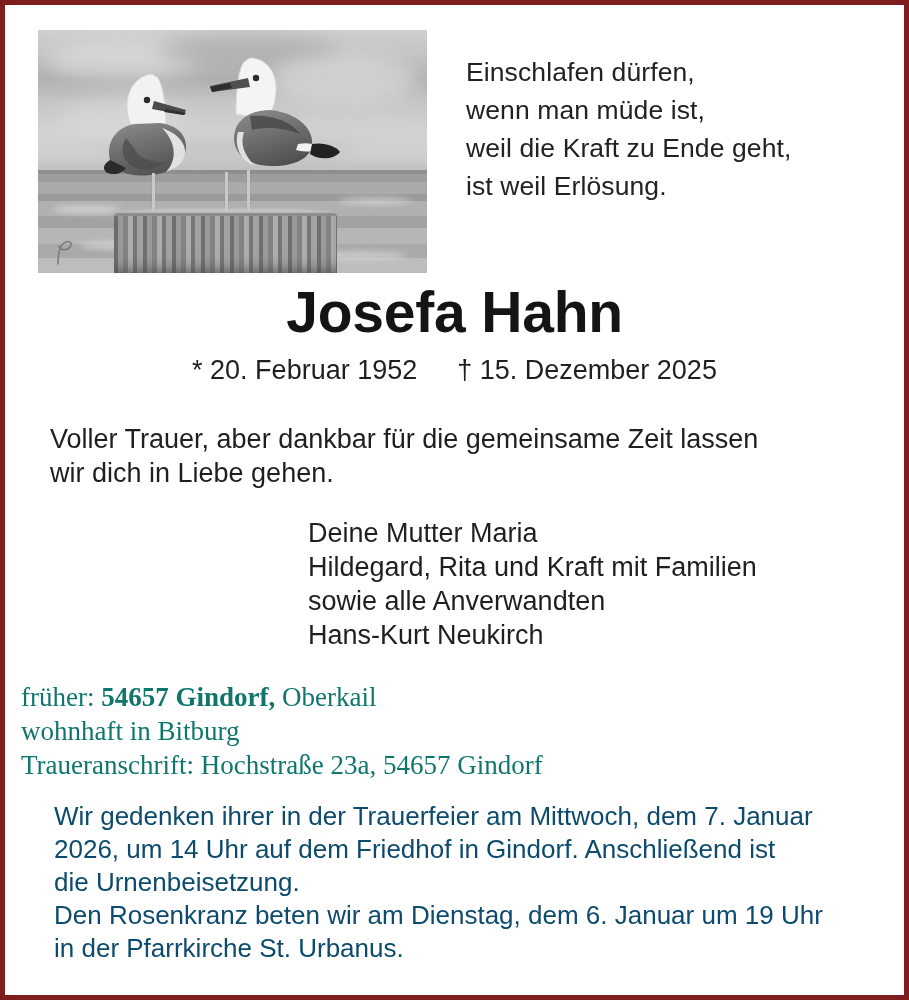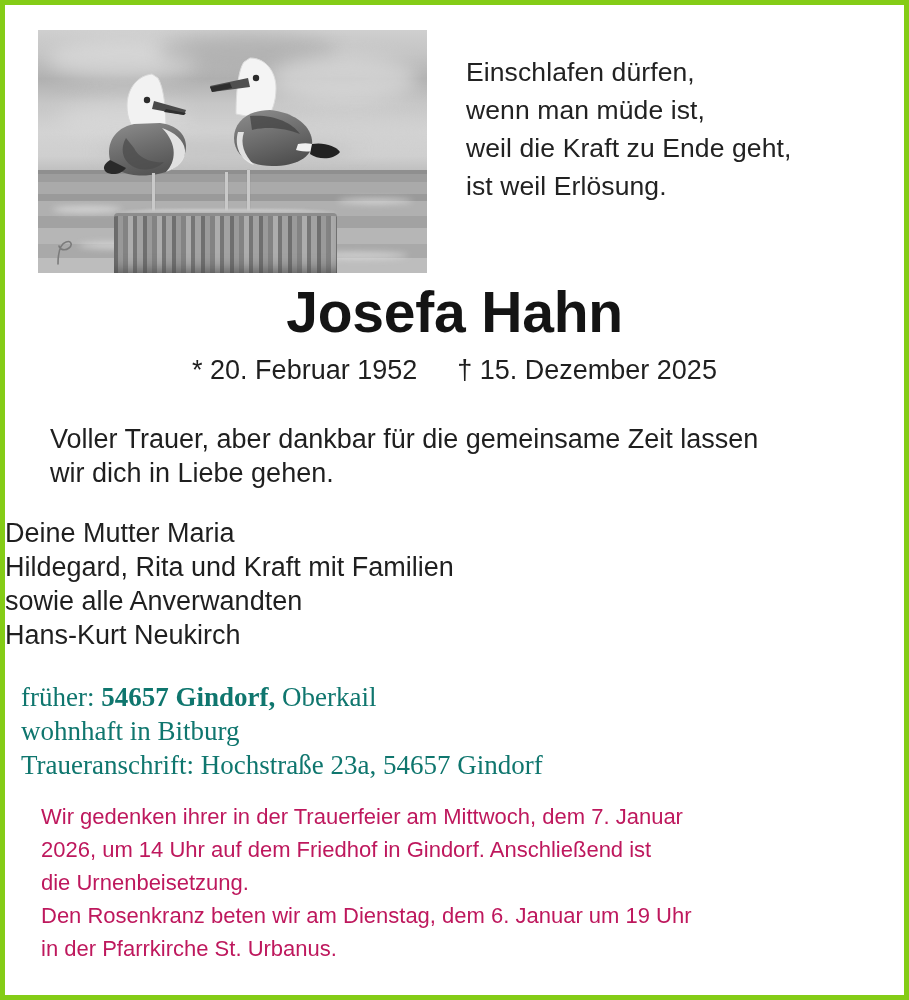--- a/index.html
+++ b/index.html
@@ -16,21 +16,21 @@
     overflow: hidden;
   }
 
   
   #obituary-card {
     position: relative;
     box-sizing: border-box;
     width: 909px;
     height: 1000px;
     background: #ffffff;
-    border: 5px solid #84cc16;
+    border: 5px solid #7f1d1d;
     padding: 0;
     overflow: hidden;
   }
 
   
   .top-area {
     position: relative;
     height: 278px;
   }
 
@@ -200,43 +200,44 @@
     margin: 36px 0 0 9px;
     padding: 0 36px 0 36px;
     font-size: 27px;
     line-height: 34px;
     color: #1f1f1f;
   }
   .mourn-text .line { white-space: nowrap; }
 
   .family-block {
     margin: 26px 14px 0 0;
+    padding-left: 303px;
     font-size: 27px;
     line-height: 34px;
     color: #1f1f1f;
   }
   .family-block .line { white-space: nowrap; }
 
   .address-block {
     margin: 28px 0 0 0;
     padding-left: 16px;
     font-size: 27px;
     line-height: 34px;
     color: #0f766e;
     font-family: Liberation Serif, serif;
   }
   .address-block .line { white-space: nowrap; }
   .address-block b { font-weight: 700; }
 
   .service-block {
-    margin: 18px 0 0 0;
+    margin: 18px 0 0 13px;
     padding: 0 36px 0 36px;
-    font-size: 22px;
+    font-size: 26px;
     line-height: 33px;
-    color: #be185d;
+    color: #0c4a6e;
   }
   .service-block .line { white-space: nowrap; }
 </style>
 </head>
 <body>
 
 <div id="obituary-card">
 
   <div class="top-area">
 

